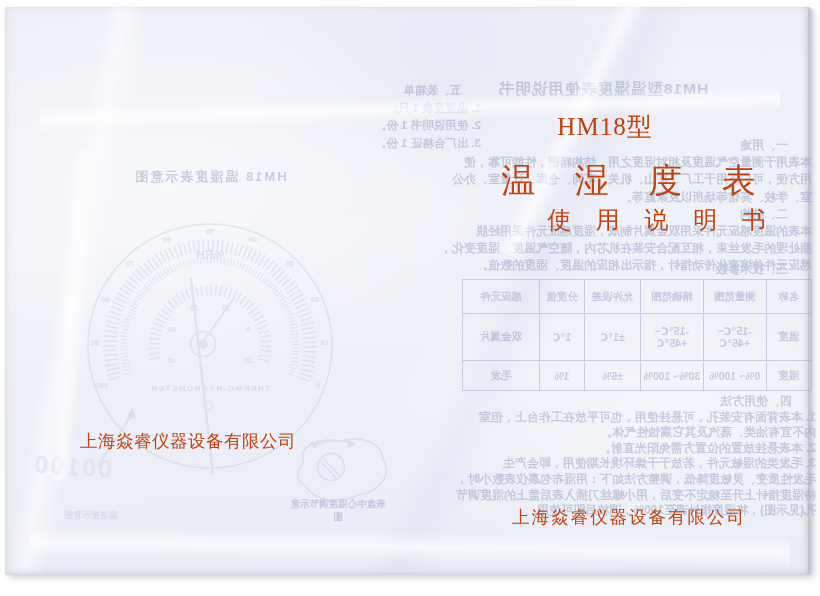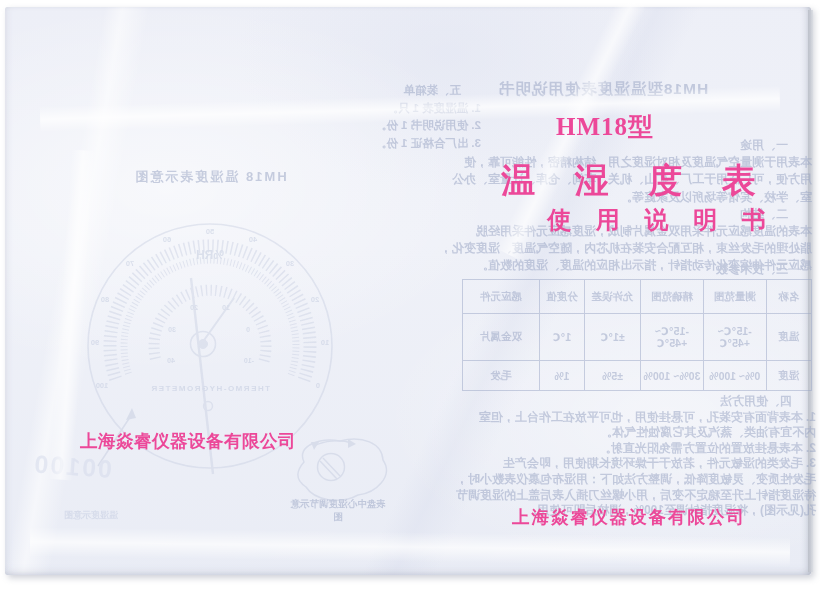--- a/index.html
+++ b/index.html
@@ -40,21 +40,21 @@
   .st-layer{left:0;top:0;width:820px;height:596px;opacity:.5;}
   .mirror{transform:scaleX(-1);}
   .st{color:#96a2c2;font-weight:bold;}
   .st-sm{font-size:12px;line-height:17.2px;}
   .indent{padding-left:24px;}
   .st-table{border-collapse:collapse;table-layout:fixed;width:100%;height:100%;}
   .st-table th,.st-table td{
     border:1px solid #9aa6c6;color:#96a2c2;font-weight:bold;
     font-size:10.5px;text-align:center;vertical-align:middle;padding:1px;}
   
-  .ink{color:#ec4899;font-weight:bold;}
+  .ink{color:#c2410c;font-weight:normal;}
   .center{transform:translateX(-50%);white-space:nowrap;}
   .title-model{font-family:"Liberation Serif","DejaVu Serif",serif;font-size:25px;letter-spacing:1px;}
   .title-main{font-size:34px;letter-spacing:15px;}
   .title-sub{font-size:24px;letter-spacing:9px;}
   .co-name{font-size:17.5px;letter-spacing:.5px;}
   .co-lines{font-size:13px;line-height:18.6px;letter-spacing:.5px;white-space:pre;}
   .footer-co{font-size:17.5px;letter-spacing:2px;}
   svg text{font-family:"Liberation Sans","DejaVu Sans",sans-serif;}
 </style>
 </head>

